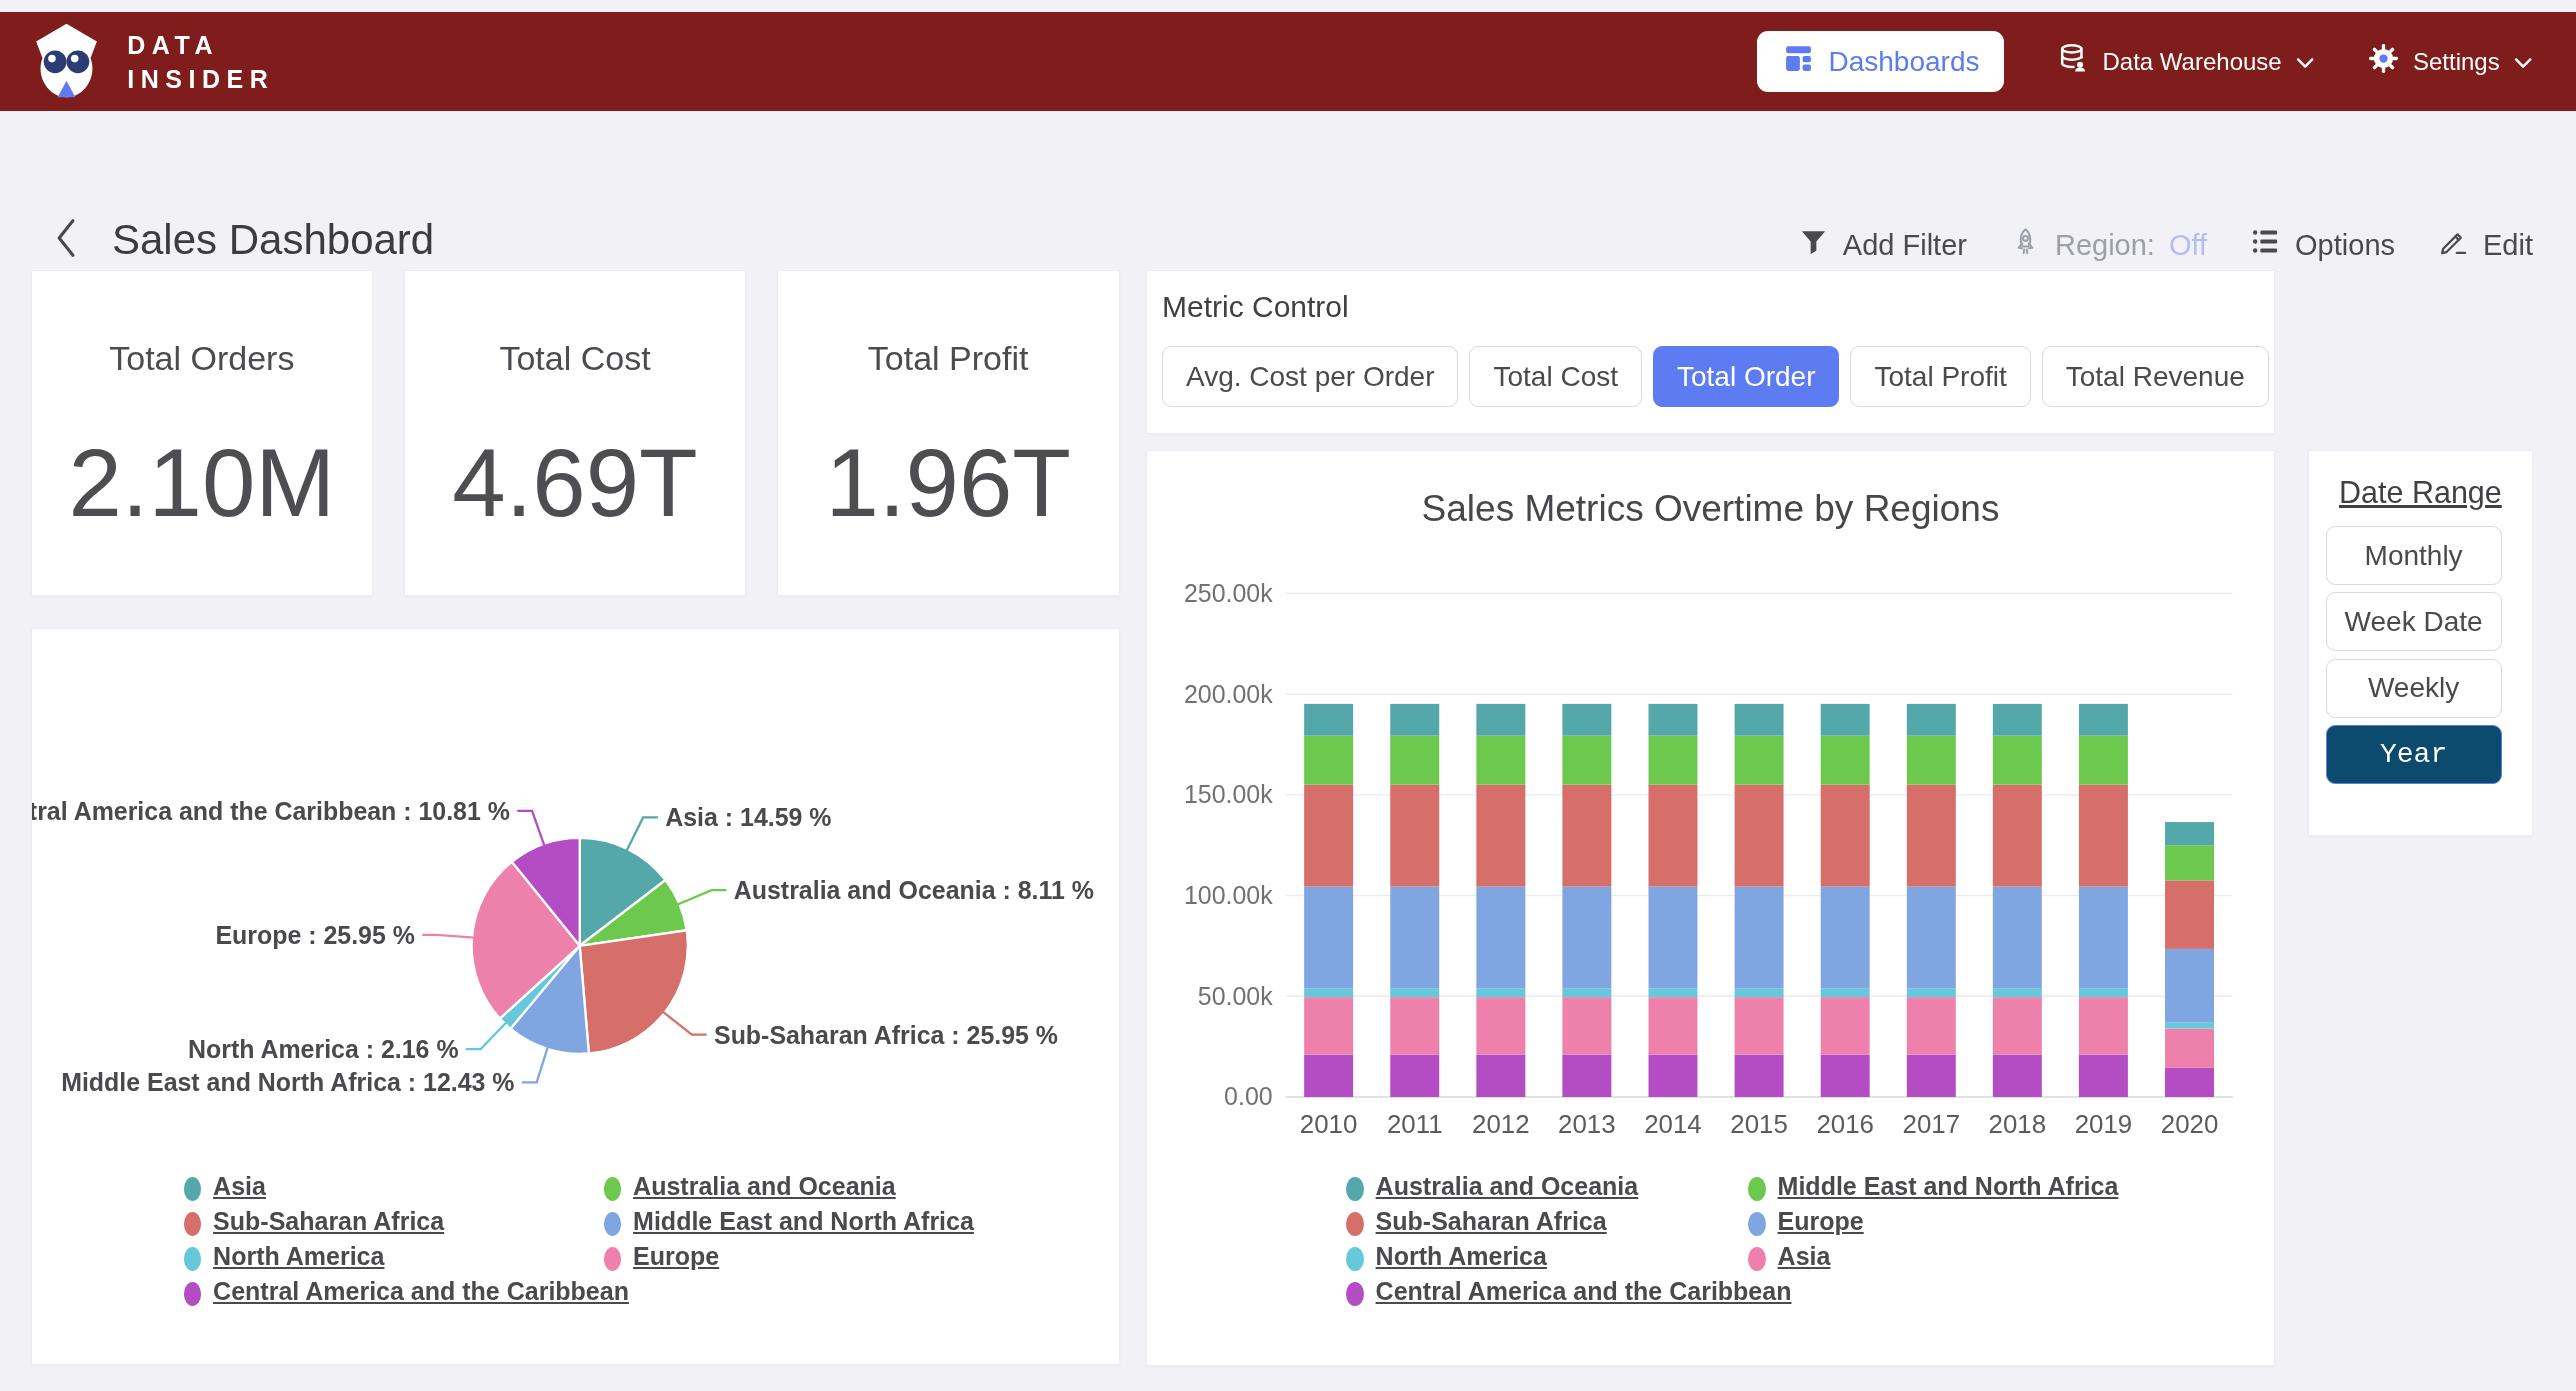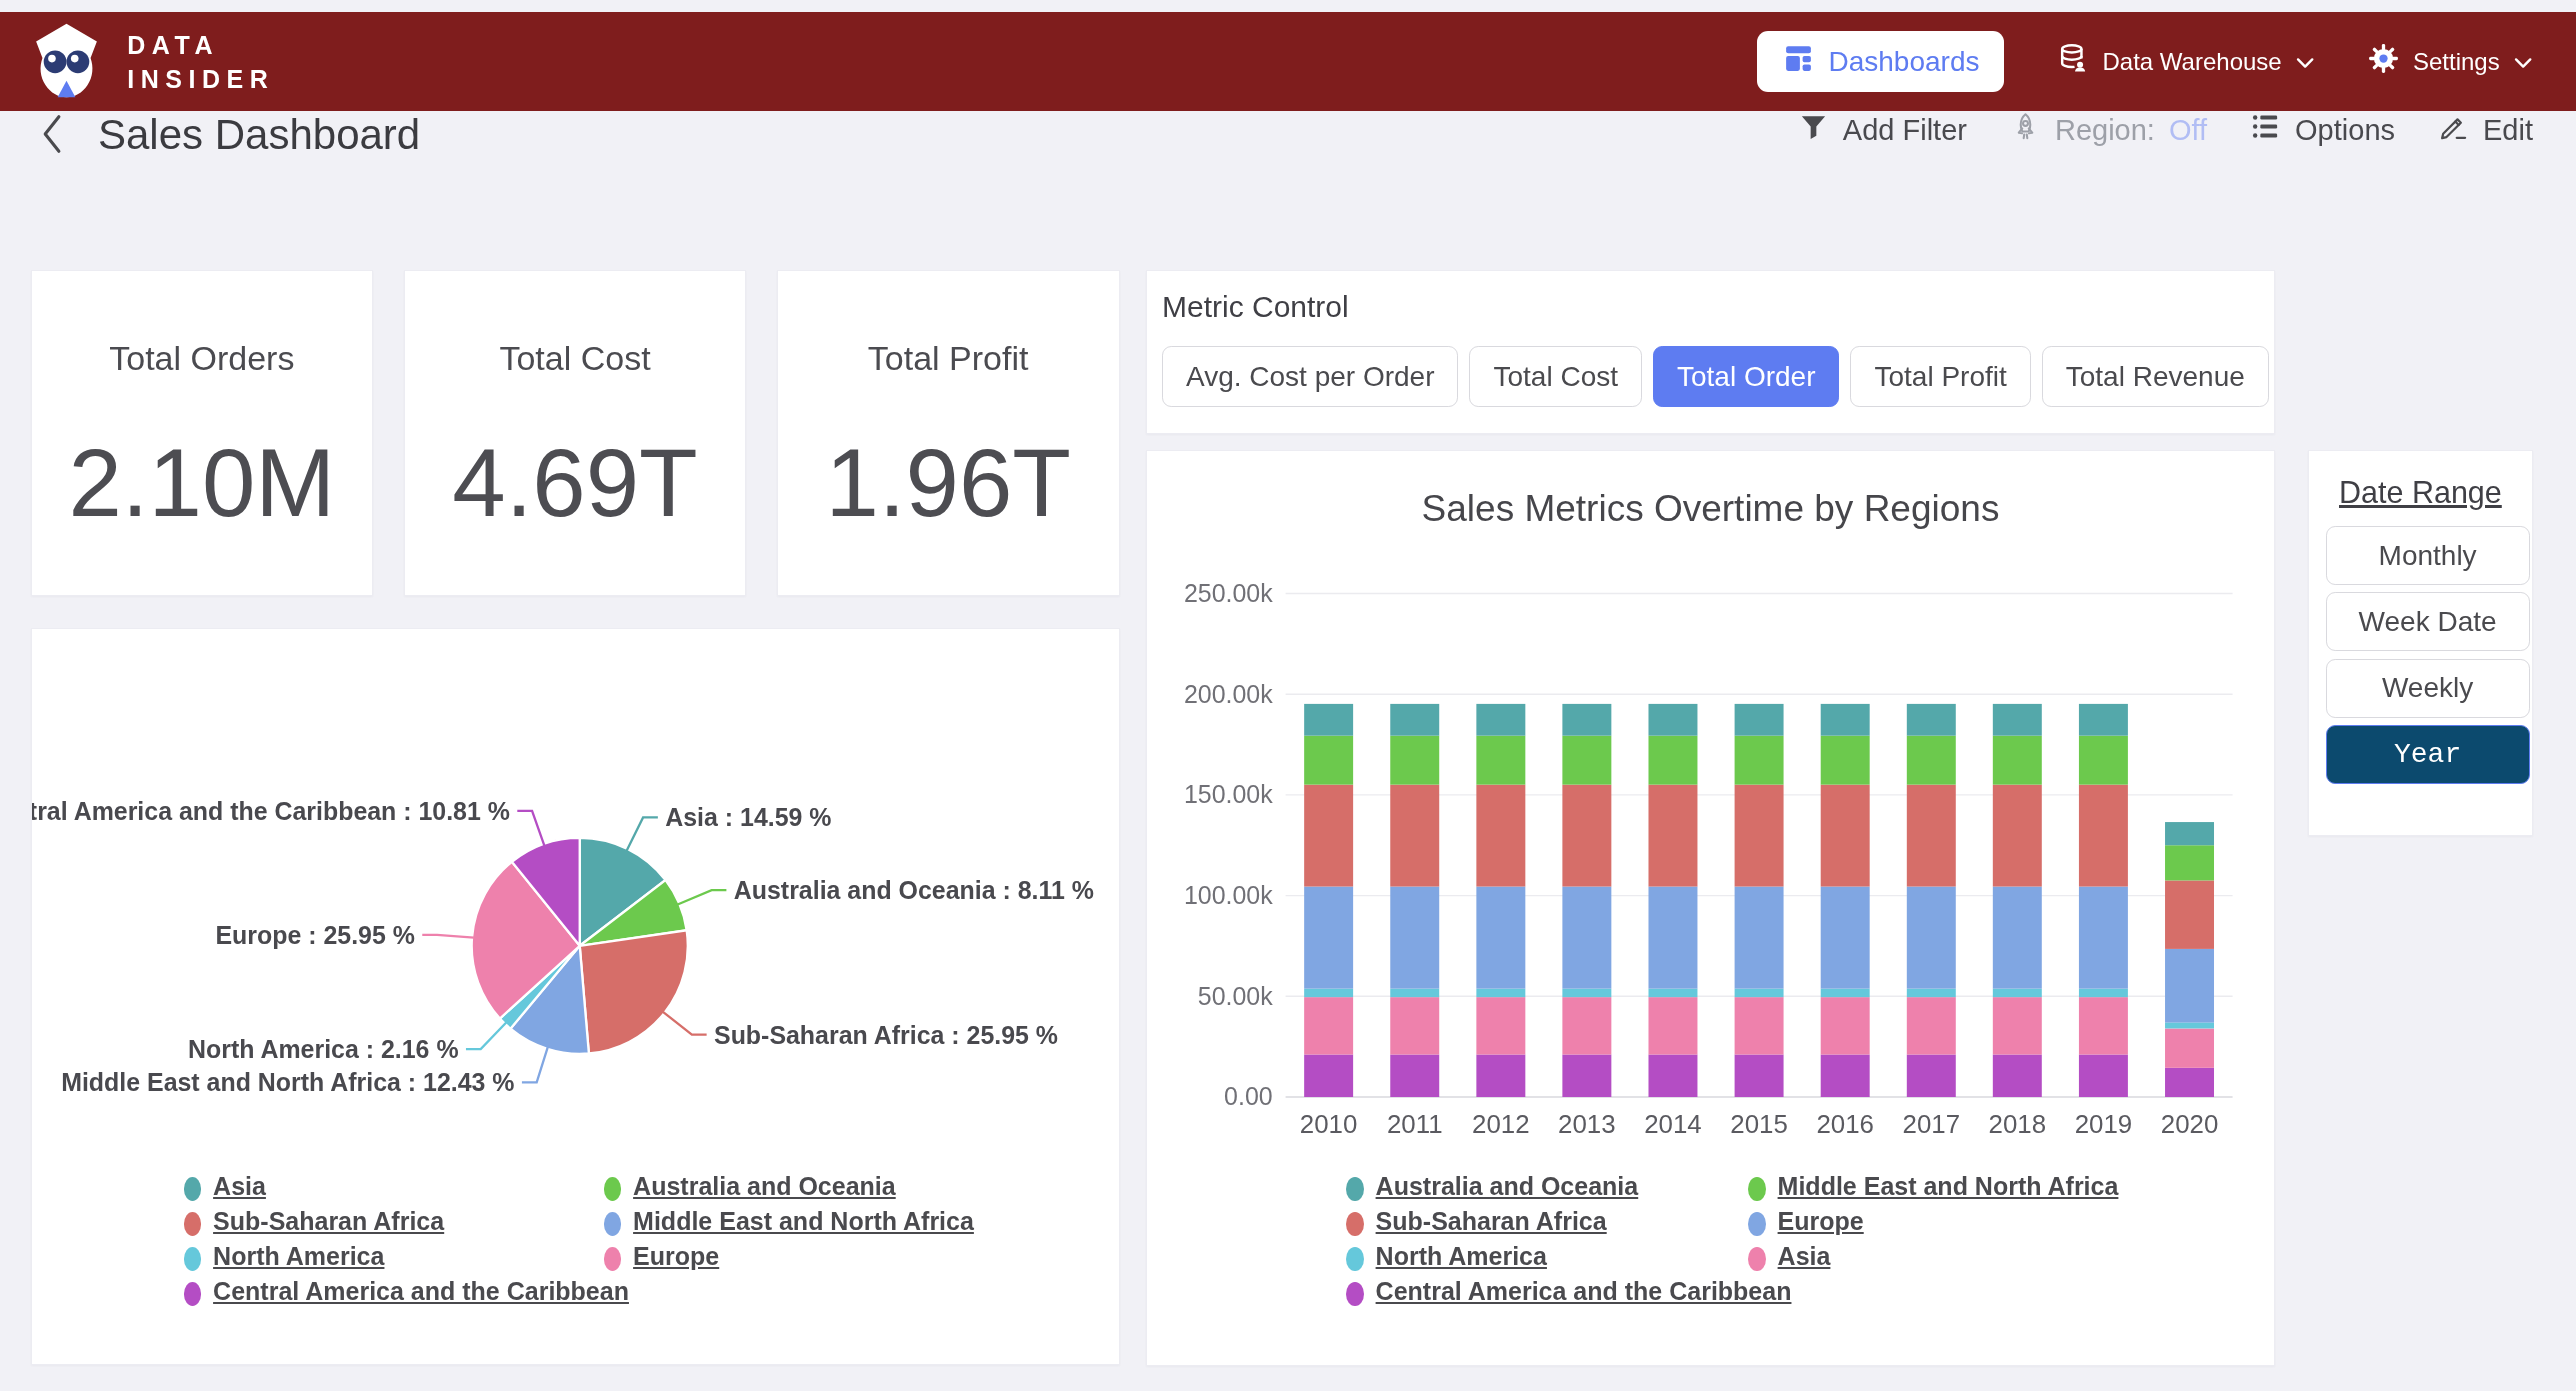--- a/index.html
+++ b/index.html
@@ -19,21 +19,21 @@
   .brand { display:flex; align-items:center; gap:20.3px; padding-left:26px; }
   .brand-text { color:#fff; font-weight:bold; font-size:25px; letter-spacing:6.5px; line-height:34px; }
   .nav-right { margin-left:auto; display:flex; align-items:center; gap:52px; padding-right:43px; }
   .nav-pill {
     background:#fff; color:#5e7cf1; border-radius:11px; height:61px;
     display:flex; align-items:center; gap:14px; padding:0 25px;
     font-size:28px; border:none; cursor:pointer; font-family:inherit;
   }
   .nav-item { display:flex; align-items:center; gap:13px; color:#fff; font-size:24px; cursor:pointer; }
   
-  .page-header { display:flex; align-items:flex-start; height:153px; padding:0 43px 0 37px; }
+  .page-header { display:flex; align-items:flex-end; height:153px; padding:0 43px 0 51px; }
   .back-btn { background:none; border:none; cursor:pointer; margin-right:30px; display:flex; align-items:center; }
   .page-title { font-size:42px; font-weight:400; color:#3b3b40; }
   .header-actions { margin-left:auto; display:flex; align-items:center; gap:43px; }
   .h-action { display:flex; align-items:center; gap:14px; font-size:29px; color:#49494e; cursor:pointer; background:none; border:none; font-family:inherit; }
   .h-action.muted { color:#9da0a8; }
   .boost-off { color:#b1bdf4; }
   
   .card { position:absolute; background:#fff; border:0.9px solid #ececf2; box-shadow:0 0.9px 1.8px rgba(40,40,80,.04); }
   .kpi-row { position:absolute; left:30.5px; top:270px; width:1089px; display:flex; gap:30.5px; }
   .kpi-card {
@@ -54,21 +54,21 @@
   .pie-card  { left:30.5px;  top:628px; width:1089px; height:737px; }
   .bar-card  { left:1146px; top:450px; width:1129px; height:916px; }
   .chart-title { position:absolute; left:0; right:0; text-align:center; font-size:37px; color:#46464b; }
   .pie-card .chart-title { top:38px; }
   .bar-card .chart-title { top:37px; }
   .chart-svg { position:absolute; left:0; top:0; }
   .range-card { left:2308px; top:450px; width:225px; height:386px; }
   .range-card .panel-title { left:30px; top:24px; font-size:30.5px;text-decoration:underline; }
   .range-btns { position:absolute; left:16.6px; top:75px; display:flex; flex-direction:column; gap:7.4px; }
   .range-btn {
-    width:204px; height:59px; background:#fff; border:1.8px solid #d9d9de; border-radius:9.2px;
+    width:176px; height:59px; background:#fff; border:1.8px solid #d9d9de; border-radius:9.2px;
     font-size:28px; color:#4a4a4e; font-family:inherit; cursor:pointer;
   }
   .range-btn.active { background:#0c4a6e; border-color:#5e7cf1; color:#fff;font-family:Liberation Mono, monospace; }
   
   .legend { position:absolute; display:flex; }
   #pie-legend { left:152px; top:537px; }
   #pie-legend .lg-col:first-child { width:420px; }
   #bar-legend { left:199px; top:715px; }
   #bar-legend .lg-col:first-child { width:402px; }
   .lg-col { display:flex; flex-direction:column; }

